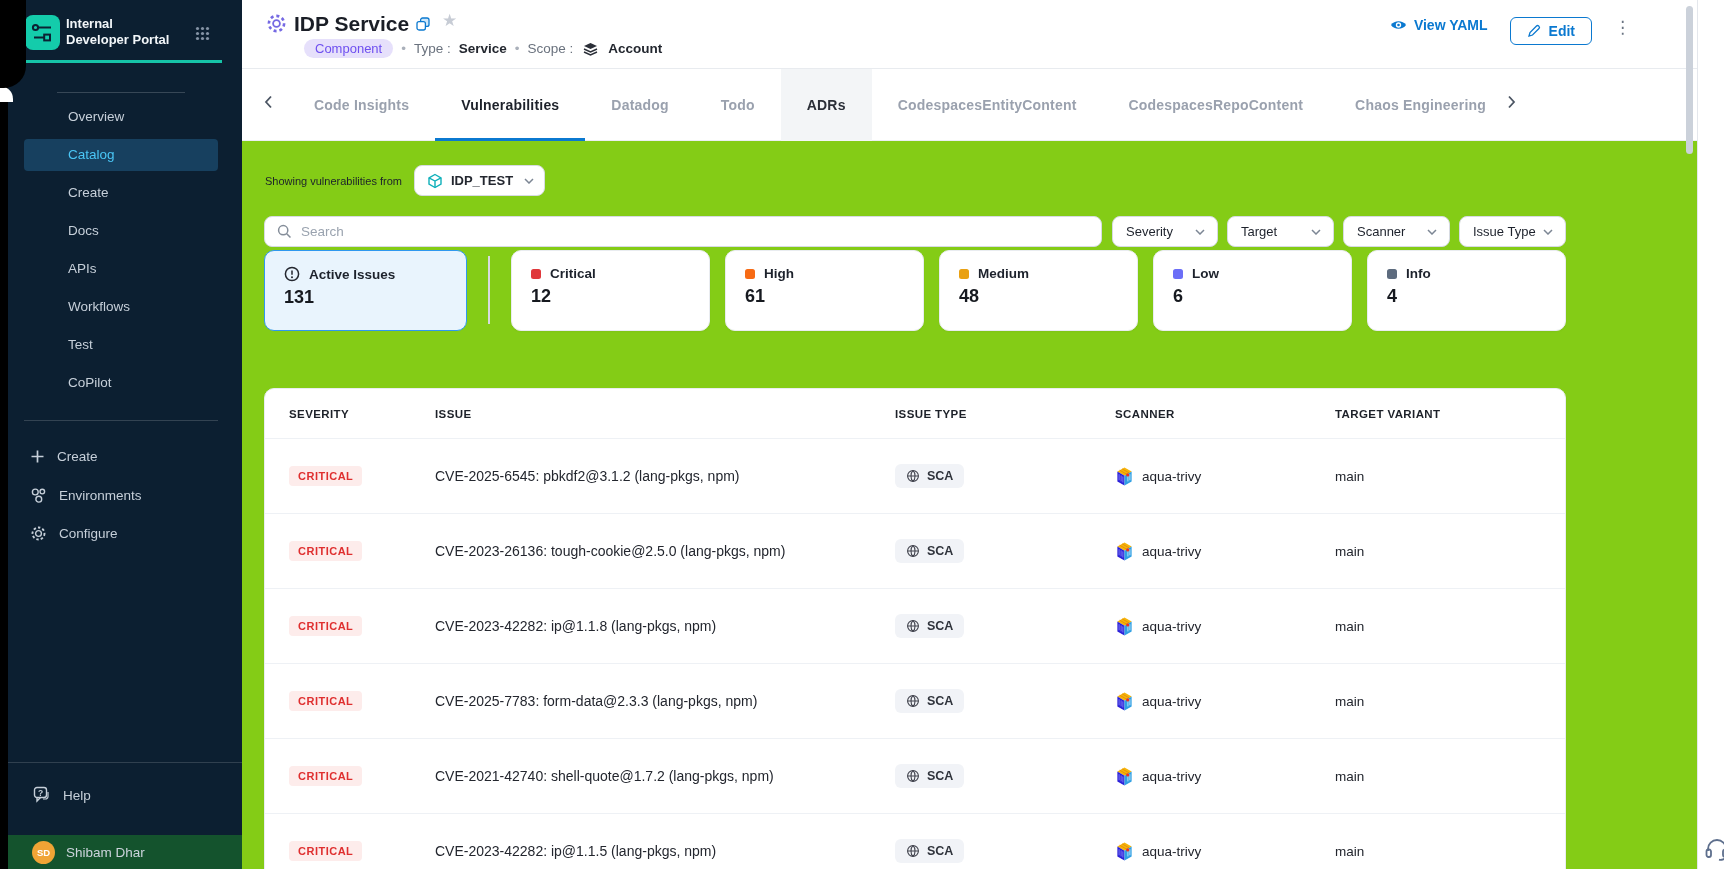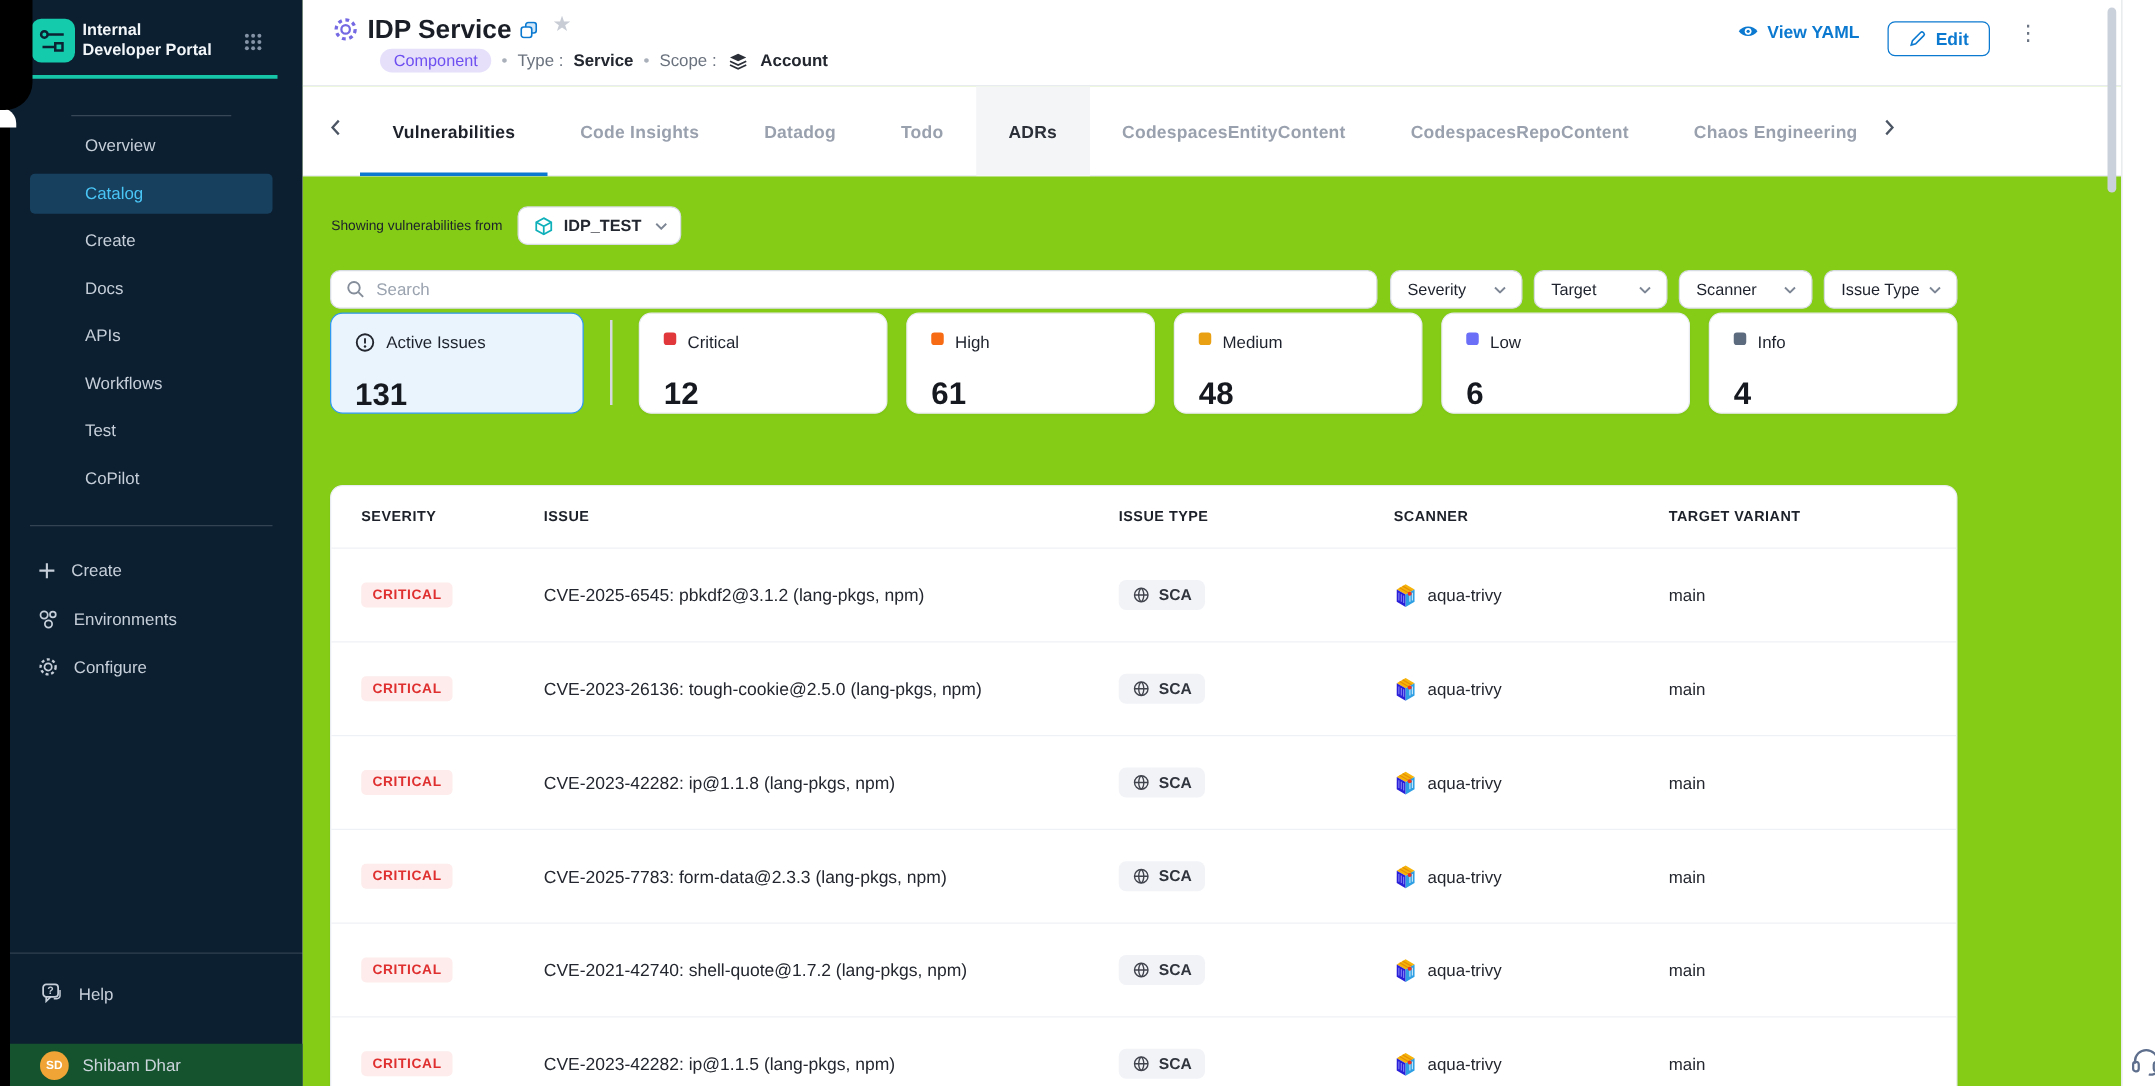--- a/index.html
+++ b/index.html
@@ -65,23 +65,23 @@
   .search-box { position:absolute; left:22px; top:216px; width:838px; height:31px; background:#fff; border:1px solid #d7dbe2; border-radius:8px; display:flex; align-items:center; padding:0 12px; gap:9px; }
   .search-box input { border:none; outline:none; flex:1; font-size:13.5px; font-family:inherit; color:#23262e; background:transparent; }
   .search-box input::placeholder { color:#9aa3af; }
   .filter { position:absolute; top:216px; height:31px; background:#fff; border:1px solid #d7dbe2; border-radius:8px; display:flex; align-items:center; justify-content:space-between; padding:0 12px 0 13px; font-size:13px; color:#1d222c; cursor:pointer; }
   .f-sev { left:870px; width:106px; } .f-tgt { left:985px; width:107px; } .f-scn { left:1101px; width:107px; } .f-ist { left:1217px; width:107px; }
 
   
   .stat-active { position:absolute; left:22px; top:250px; width:203px; height:81px; background:#e9f4fd; border:1.6px solid #2f98ef; border-radius:10px; padding:15px 19px; cursor:pointer; }
   .stat-card { position:absolute; top:250px; width:199px; height:81px; background:#fff; border:1px solid #e9ecf0; border-radius:10px; padding:15px 19px; box-shadow:0 1px 2px rgba(16,24,40,.04); cursor:pointer; }
   .sc-1 { left:269px; } .sc-2 { left:483px; } .sc-3 { left:697px; } .sc-4 { left:911px; } .sc-5 { left:1125px; }
-  .stat-top { display:flex; gap:9px; font-size:13.5px; font-weight:400; color:#1d222c; }
+  .stat-top { display:flex; align-items:center; gap:9px; font-size:13.5px; font-weight:700; color:#1d222c; }
   .sev-dot { width:10px; height:10px; border-radius:2.5px; }
-  .stat-val { margin-top:20px; font-size:25px; font-weight:700; color:#16191f; }
+  .stat-val { margin-top:5px; font-size:18px; font-weight:700; color:#16191f; }
   .card-div { position:absolute; left:246px; top:256px; width:1.5px; height:68px; background:#d6dade; }
 
   
   .vuln-table { position:absolute; left:22px; top:388px; width:1302px; height:520px; background:#fff; border:1px solid #e9edf1; border-radius:10px; overflow:hidden; box-shadow:0 1px 2px rgba(16,24,40,.04); }
   .thead, .trow { display:grid; grid-template-columns:146px 460px 220px 220px 1fr; padding:0 24px; align-items:center; }
   .thead { height:49px; font-size:11.5px; font-weight:700; letter-spacing:.4px; color:#1d2129; }
   .trow { height:75px; border-top:1px solid #eef1f5; cursor:pointer; }
   .sev-badge { display:inline-block; background:#fdeceb; color:#df2f2f; font-size:11px; font-weight:700; letter-spacing:.5px; padding:4px 9px; border-radius:4px; }
   .issue-txt { font-size:14px; color:#23262e; font-weight:500; }
   .type-chip { display:inline-flex; align-items:center; gap:7px; background:#f1f3f7; border-radius:6px; padding:5px 11px; font-size:12.5px; font-weight:700; color:#30343c; }
@@ -229,22 +229,22 @@
     </div>
   </div>
 
   <div class="tabbar">
     <div class="tab-chev-l">
       <svg width="9" height="14" viewBox="0 0 9 14">
           <path d="M7 1.5 L2 7 L7 12.5" fill="none" stroke="#4b5563" stroke-width="1.8"></path>
         </svg>
     </div>
     <div class="tabs">
+      <div class="tab">Code Insights</div>
       <div class="tab active">Vulnerabilities</div>
-      <div class="tab">Code Insights</div>
       <div class="tab">Datadog</div>
       <div class="tab">Todo</div>
       <div class="tab hovered">ADRs</div>
       <div class="tab">CodespacesEntityContent</div>
       <div class="tab">CodespacesRepoContent</div>
       <div class="tab">Chaos Engineering</div>
     </div>
     <div class="tab-chev-r">
       <svg width="9" height="14" viewBox="0 0 9 14">
           <path d="M2 1.5 L7 7 L2 12.5" fill="none" stroke="#4b5563" stroke-width="1.8"></path>

